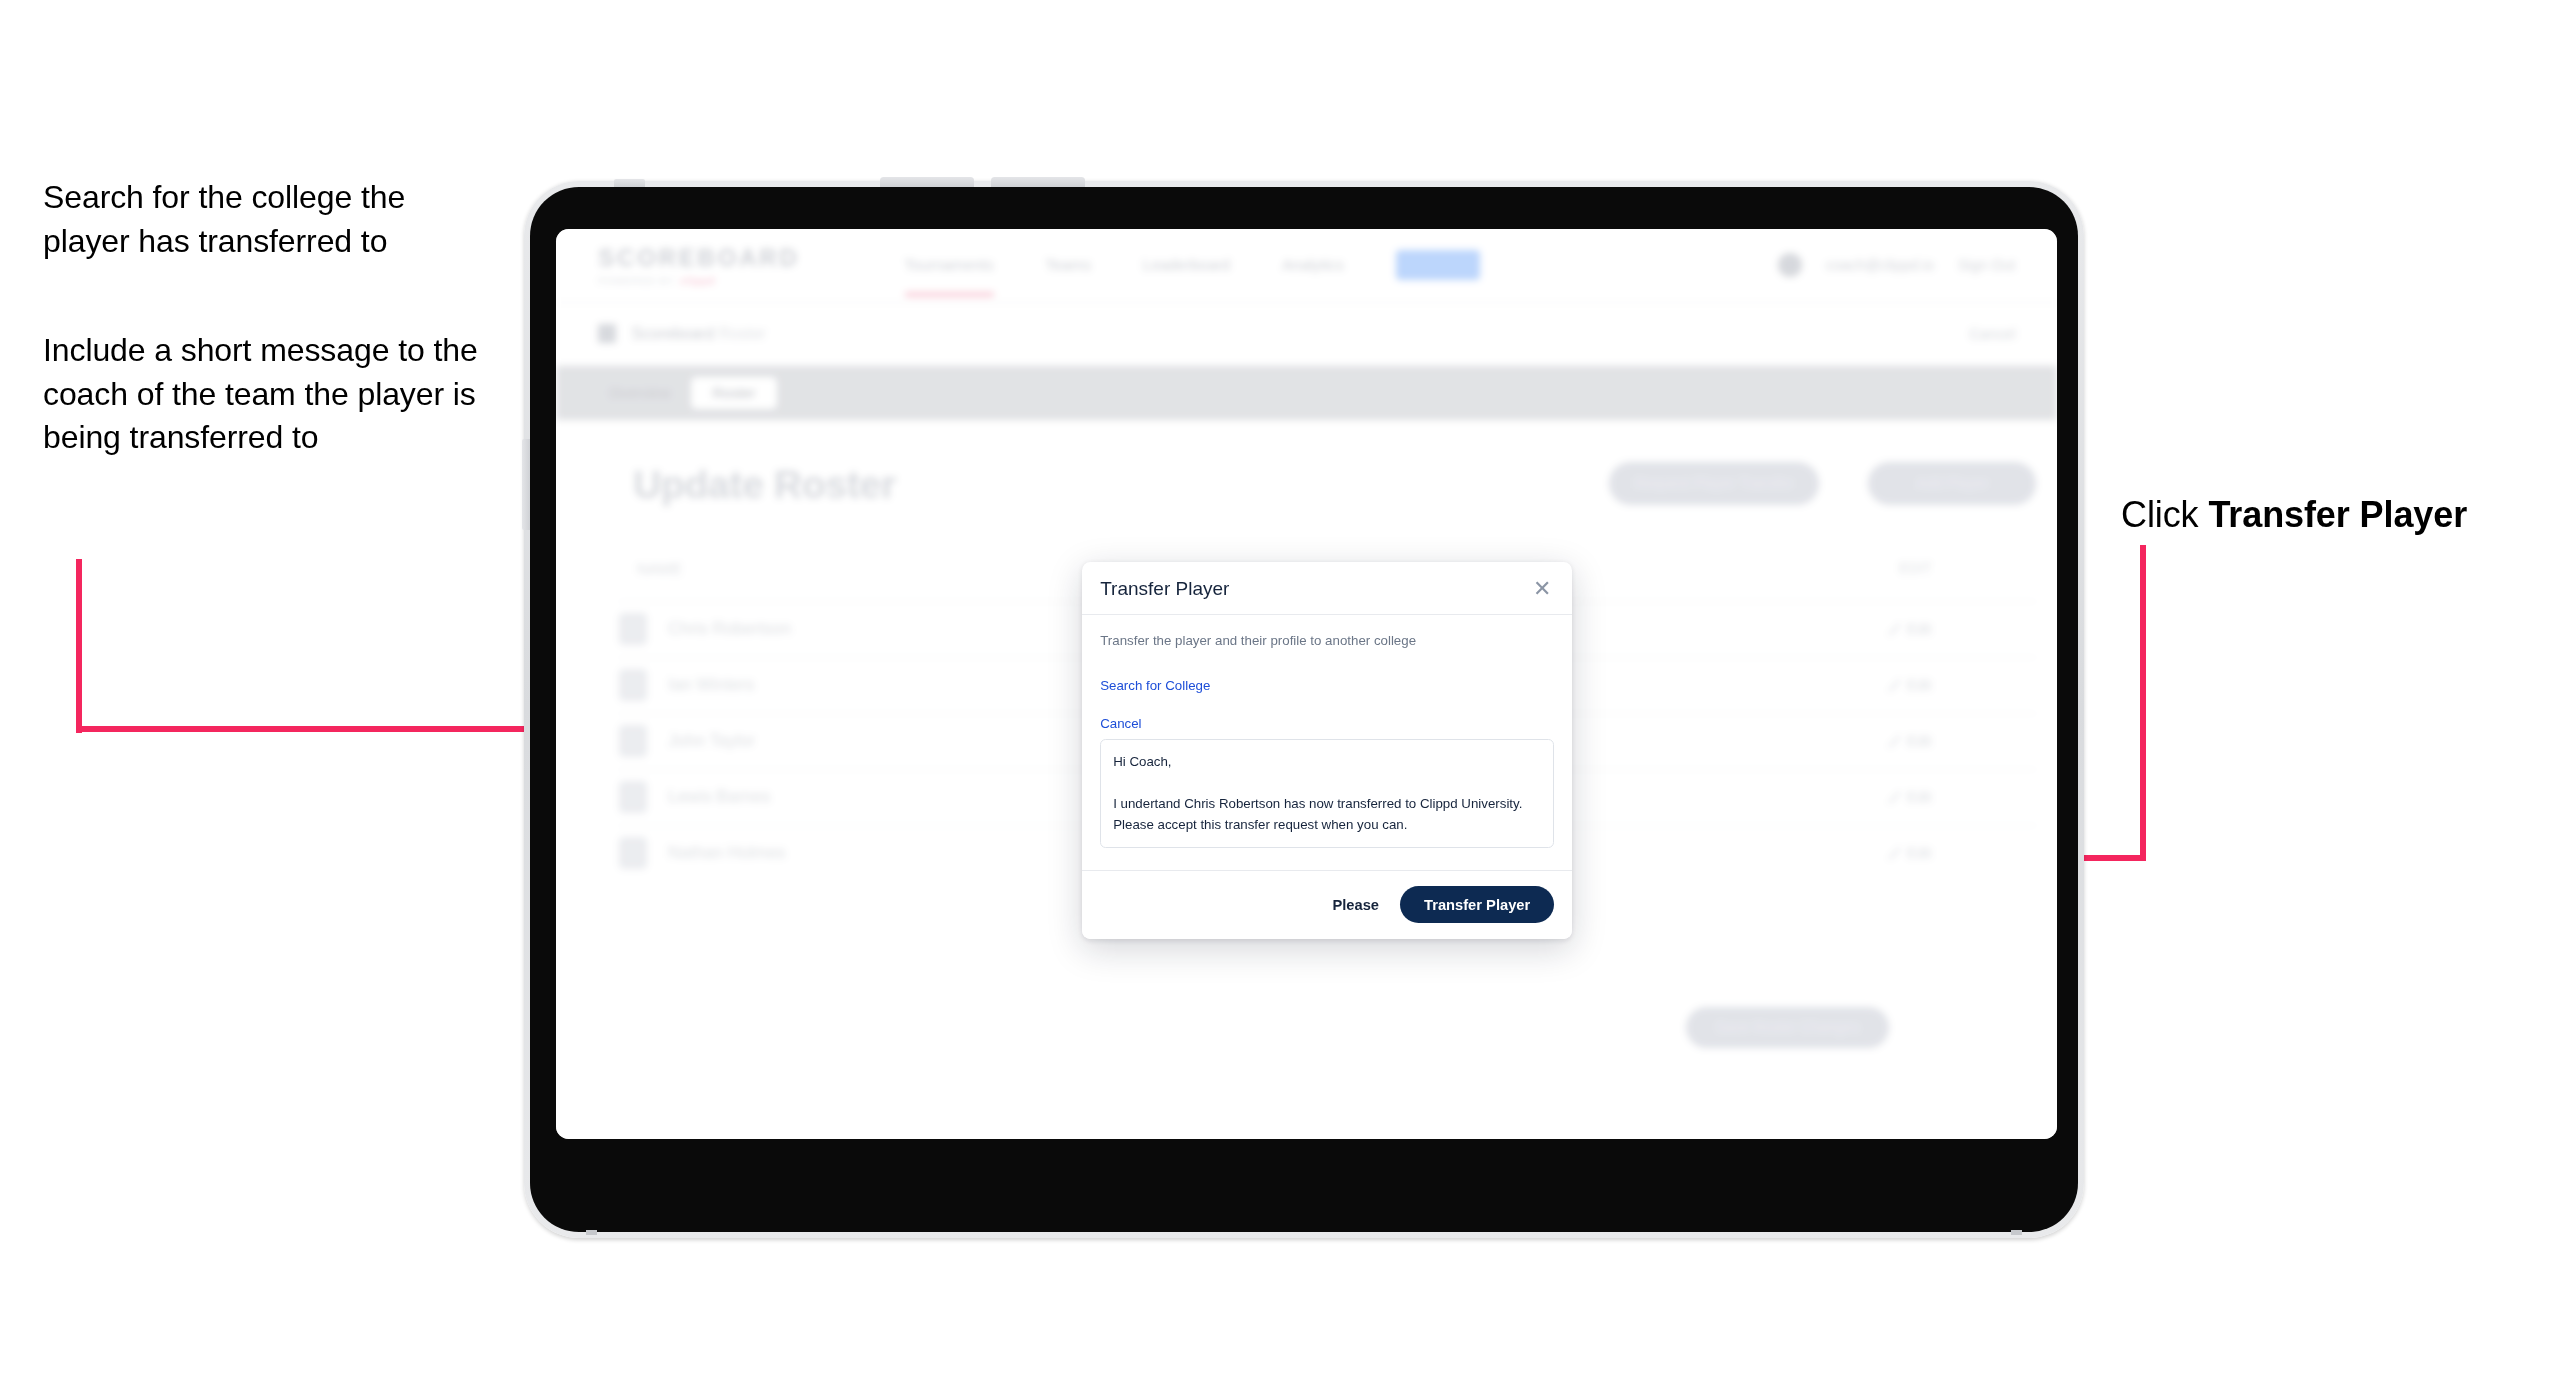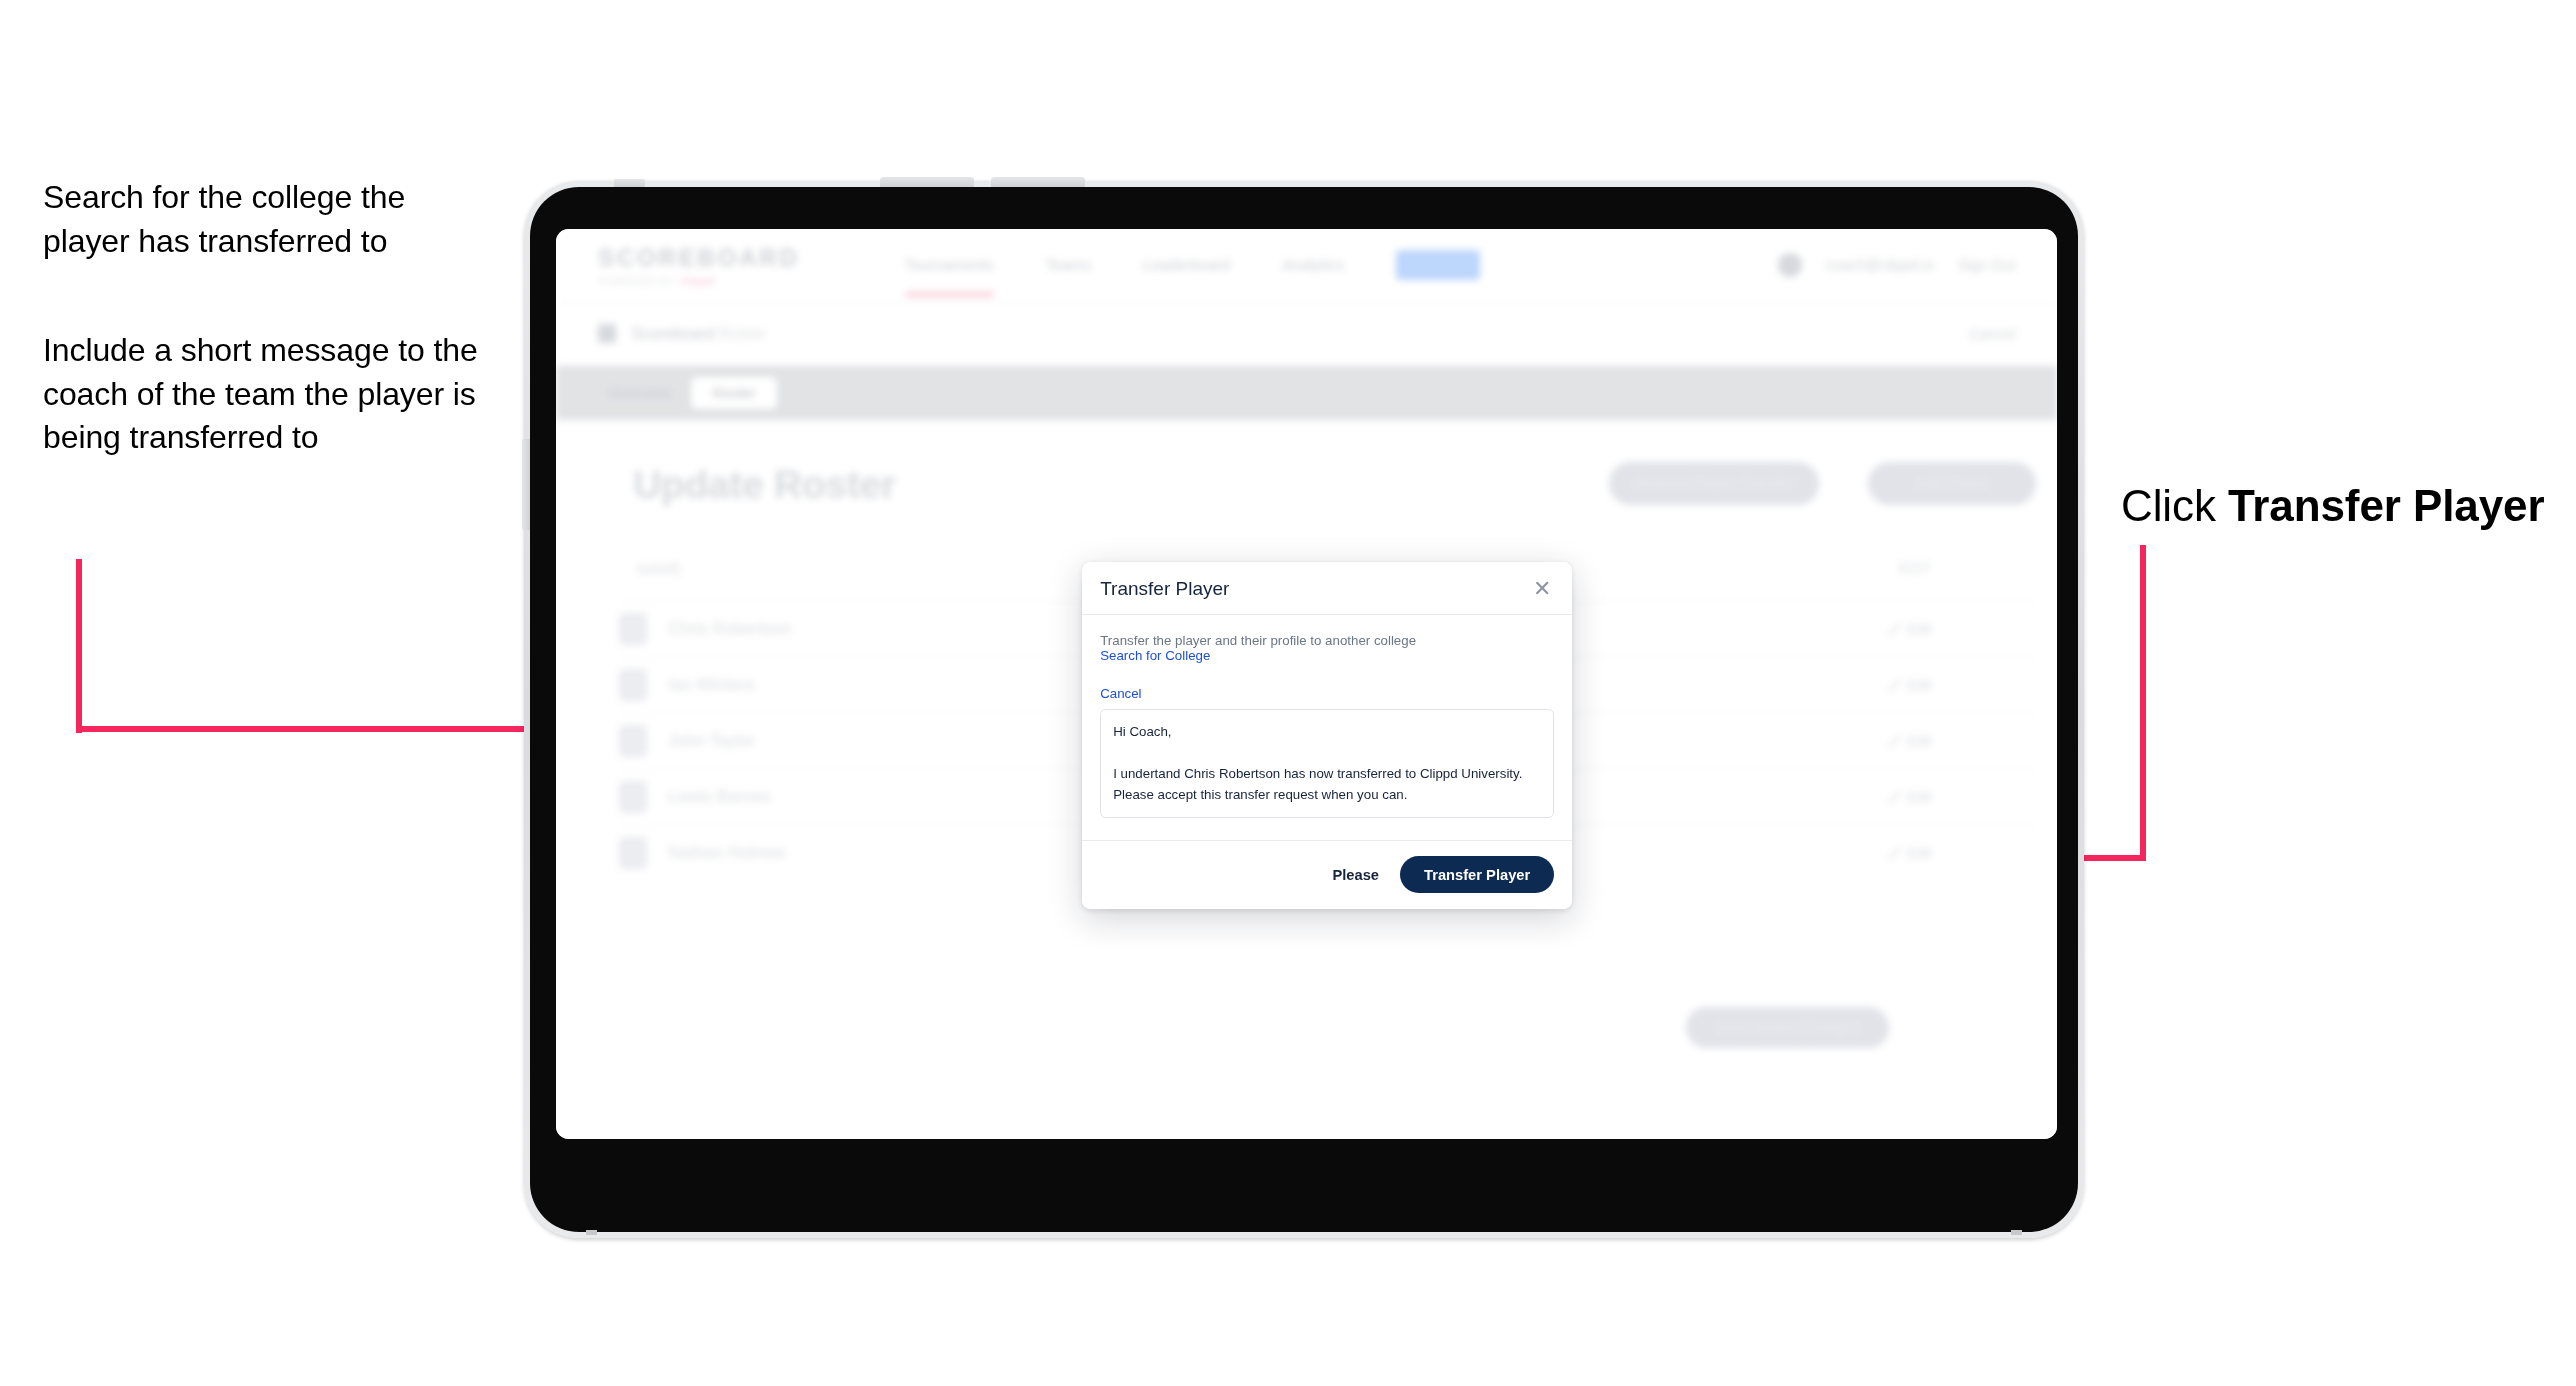--- a/index.html
+++ b/index.html
@@ -23,21 +23,21 @@
   .callout {
     position: absolute;
     color: #000000;
     font-size: 32px;
     line-height: 1.36;
     font-family: "Liberation Sans", sans-serif;
     letter-spacing: -0.1px;
   }
   #callout-search  { left: 43px;  top: 176px;  width: 448px; }
   #callout-message { left: 43px;  top: 329px;  width: 448px; }
-  #callout-click   { left: 2121px; top: 476px; width: 392px; font-size: 44px; white-space: nowrap; }
+  #callout-click   { left: 2121px; top: 491px; width: 392px; font-size: 36px; white-space: nowrap; }
   #callout-click b { font-weight: bold; }
 
   
   .conn { position: absolute; background: #F4265E; }
 
   
   #conn-left-v { left: 76px; top: 559px;  width: 6.3px;  height: 174px; }
   #conn-left-h { left: 76px; top: 726px; width: 945px; height: 6.3px; }
   #conn-left-arrow {
     position: absolute; left: 1002px; top: 705px;
@@ -209,21 +209,21 @@
     display:flex; align-items:center; justify-content: space-between;
     padding: 16px 18px 14.7px 18px;
     border-bottom: 0.7px solid #e8eaee;
   }
   #modal-title { font-size: 19px; color: #16243c; }
   #modal-close {
     font-size: 22px; color:#8b95a5; line-height: 1; cursor: pointer;
     padding: 0 2.8px;
   }
   #modal-body { padding: 18px 18px 17px 18px; }
-  #modal-desc { font-size: 13.3px; color:#6b7687; margin-bottom: 0; }
+  #modal-desc { font-size: 13.3px; color:#6b7687; margin-bottom: 30px; }
 
   .field-label { font-size: 13.3px; color:#1d4ed8; margin-bottom: 7.7px; }
   .text-input {
     width: 100%; height: 41px;
     border: 0.7px solid #dfe3e9; border-radius: 5.6px;
     padding: 0 12px; font-size: 14.7px; color:#16243c;
     font-family: "Liberation Sans", sans-serif; background:#fff;
   }
   .text-area {
     width: 100%; height: 109px; resize: none;

